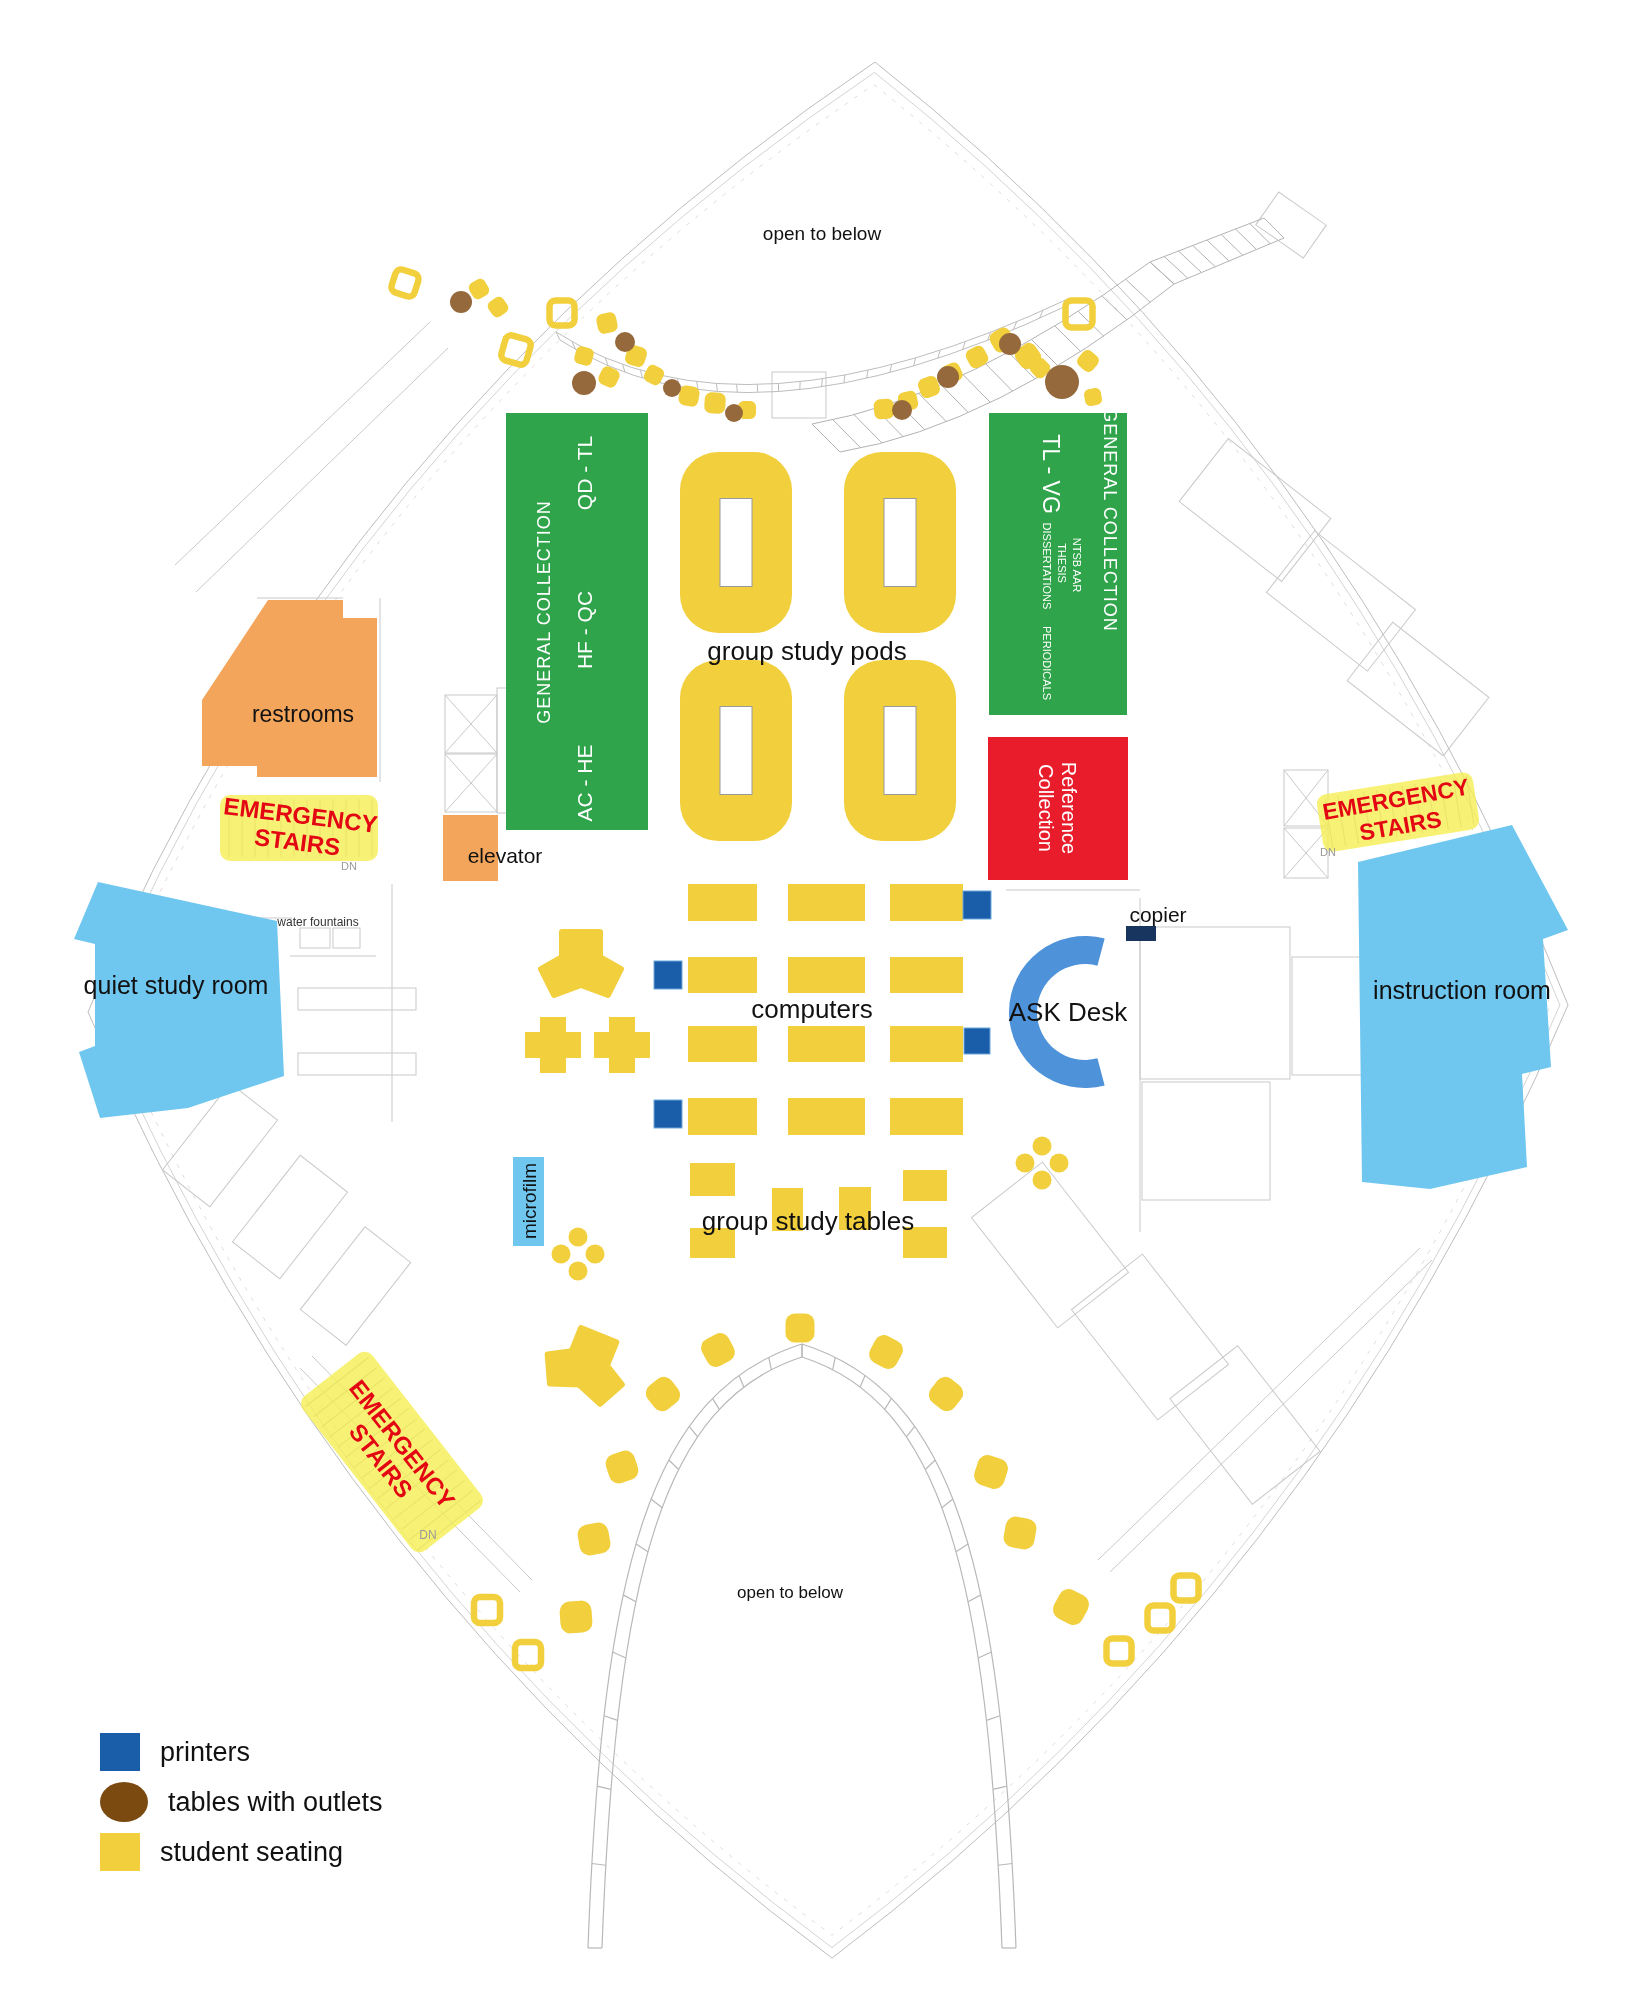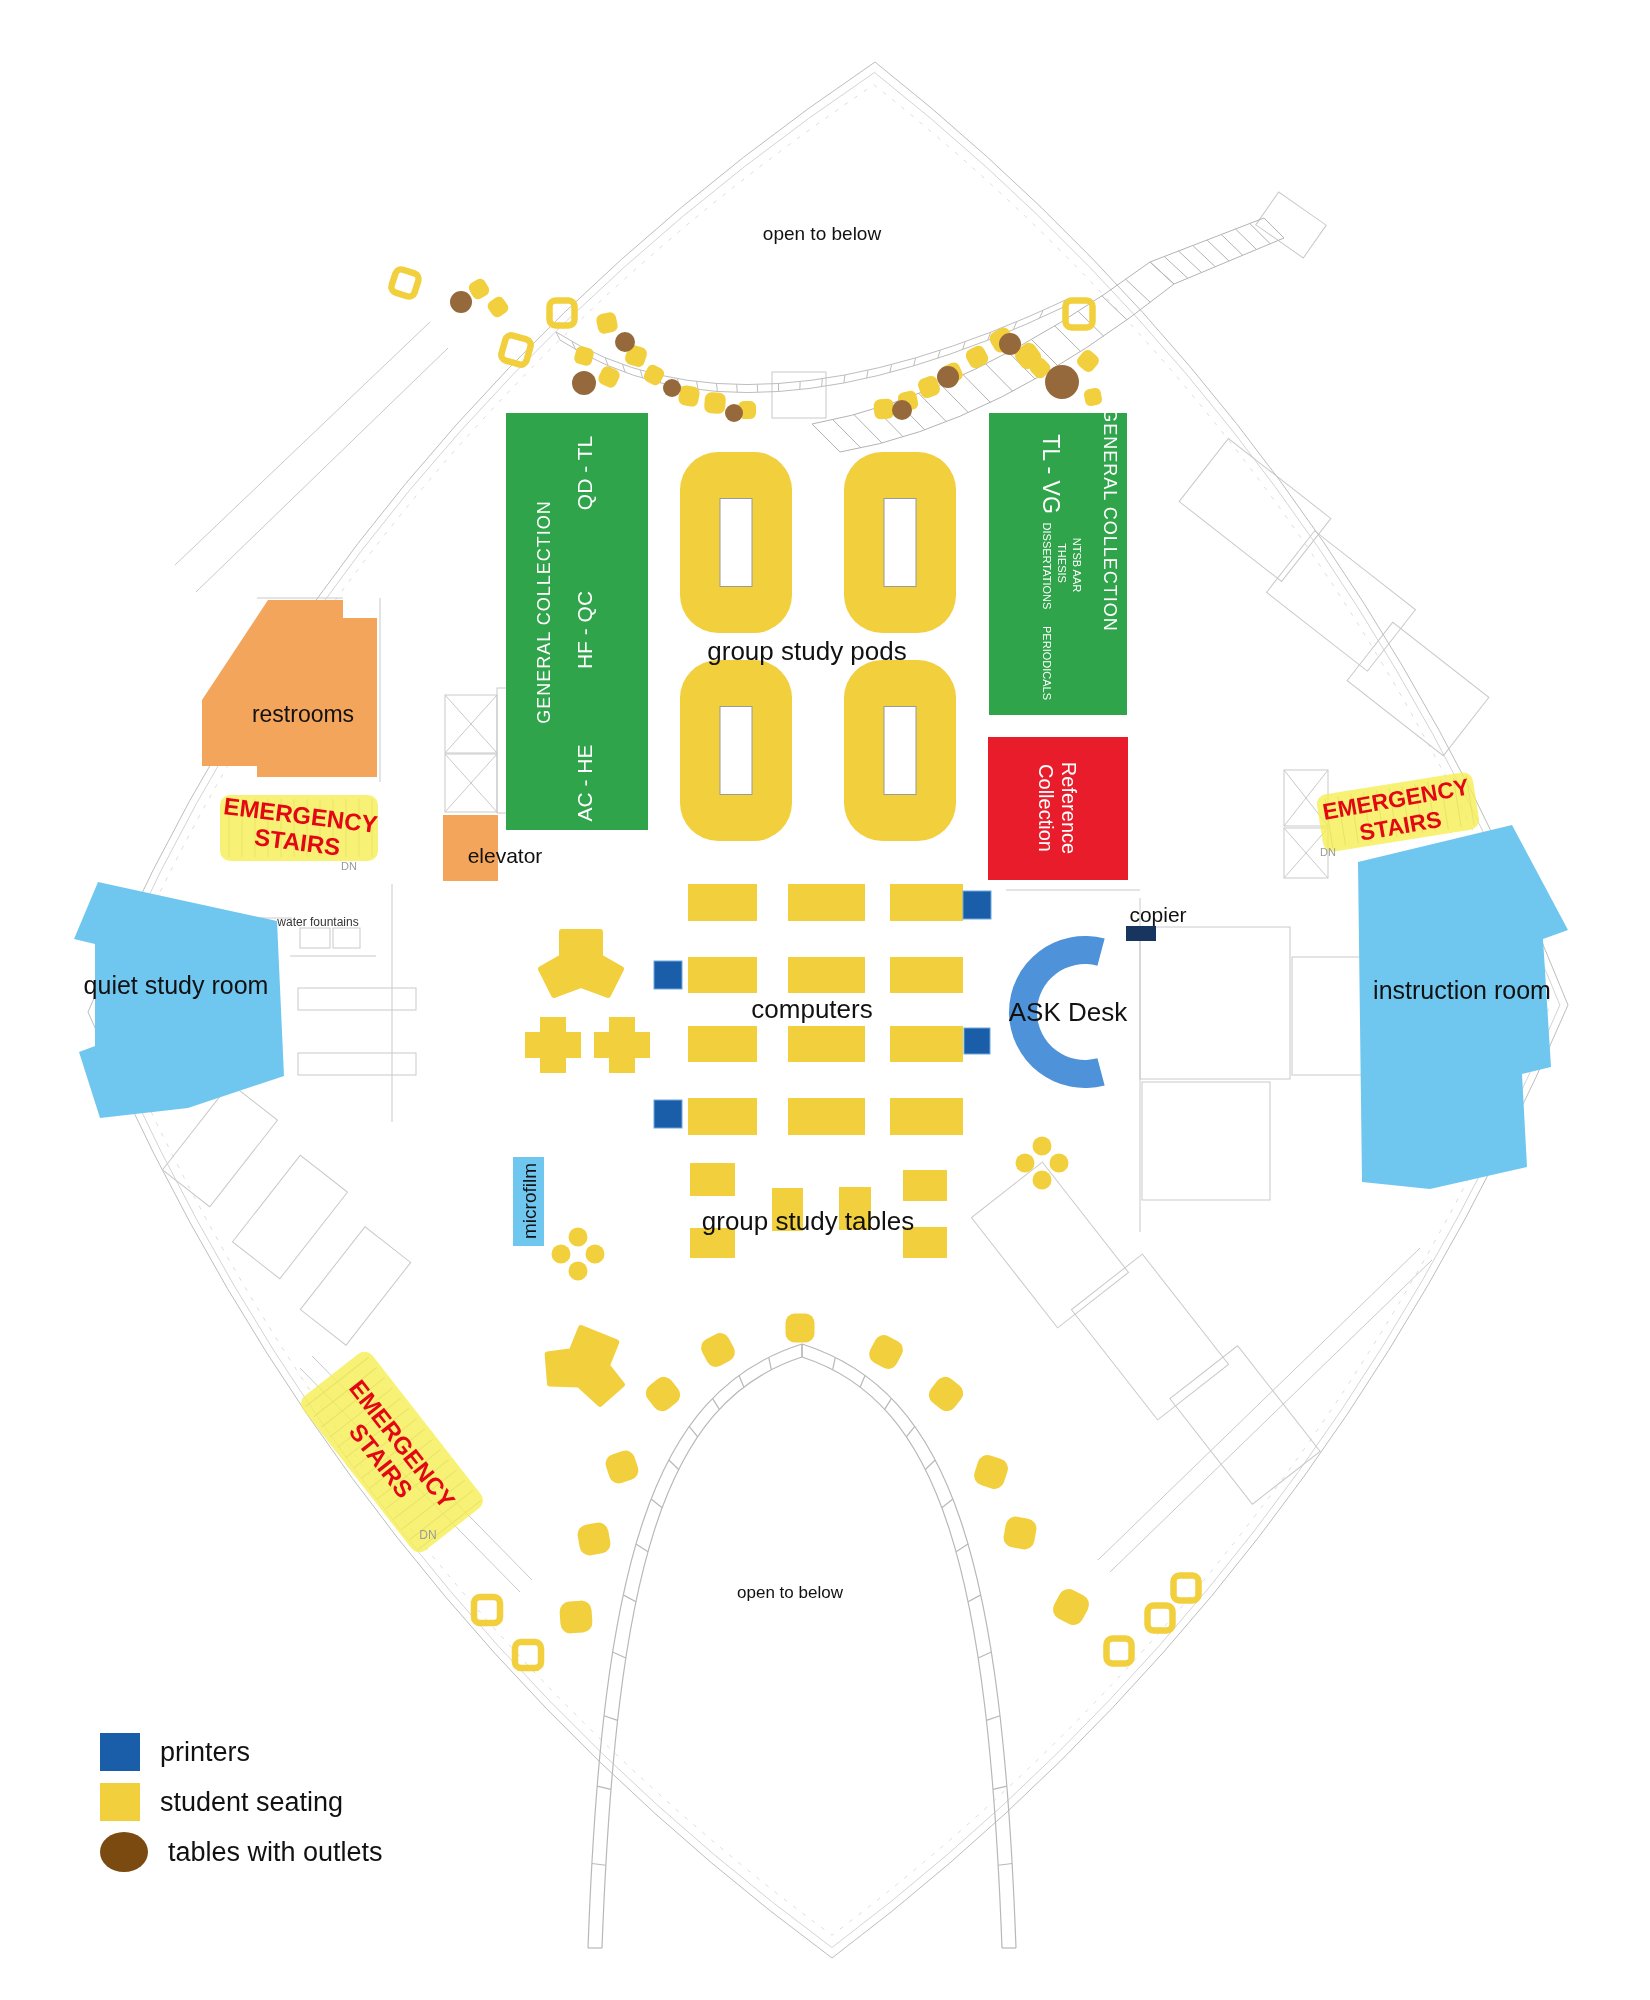--- a/index.html
+++ b/index.html
@@ -386,21 +386,21 @@
       <text x="1328" y="852" font-size="11" fill="#9A9A9A" text-anchor="middle" dominant-baseline="central">DN</text>
       <text x="428" y="1535" font-size="12" fill="#9A9A9A" text-anchor="middle" dominant-baseline="central">DN</text>
     </svg>
 
   <div class="legend">
     <div class="legend-row">
       <span class="swatch" id="sw0" style="background: rgb(26, 94, 169);"></span>
       <span class="legend-label">printers</span>
     </div>
     <div class="legend-row">
+      <span class="swatch circle" id="sw2" style="background: rgb(123, 74, 16);"></span>
+      <span class="legend-label">tables with outlets</span>
+    </div>
+    <div class="legend-row">
       <span class="swatch" id="sw1" style="background: rgb(242, 207, 60);"></span>
       <span class="legend-label">student seating</span>
-    </div>
-    <div class="legend-row">
-      <span class="swatch circle" id="sw2" style="background: rgb(123, 74, 16);"></span>
-      <span class="legend-label">tables with outlets</span>
     </div>
   </div>
 </div>
 
 </body></html>

